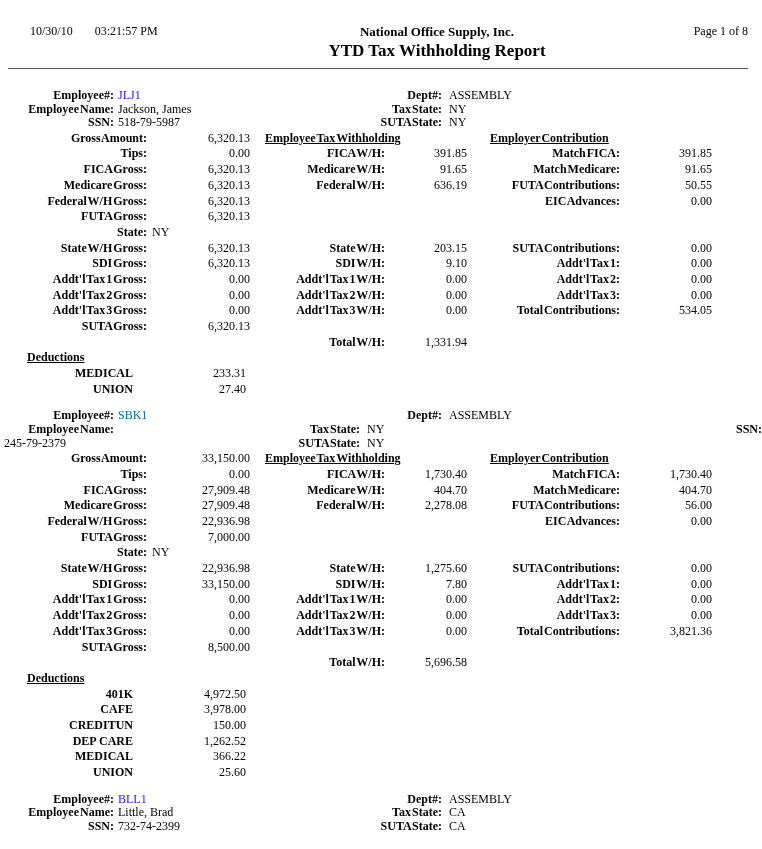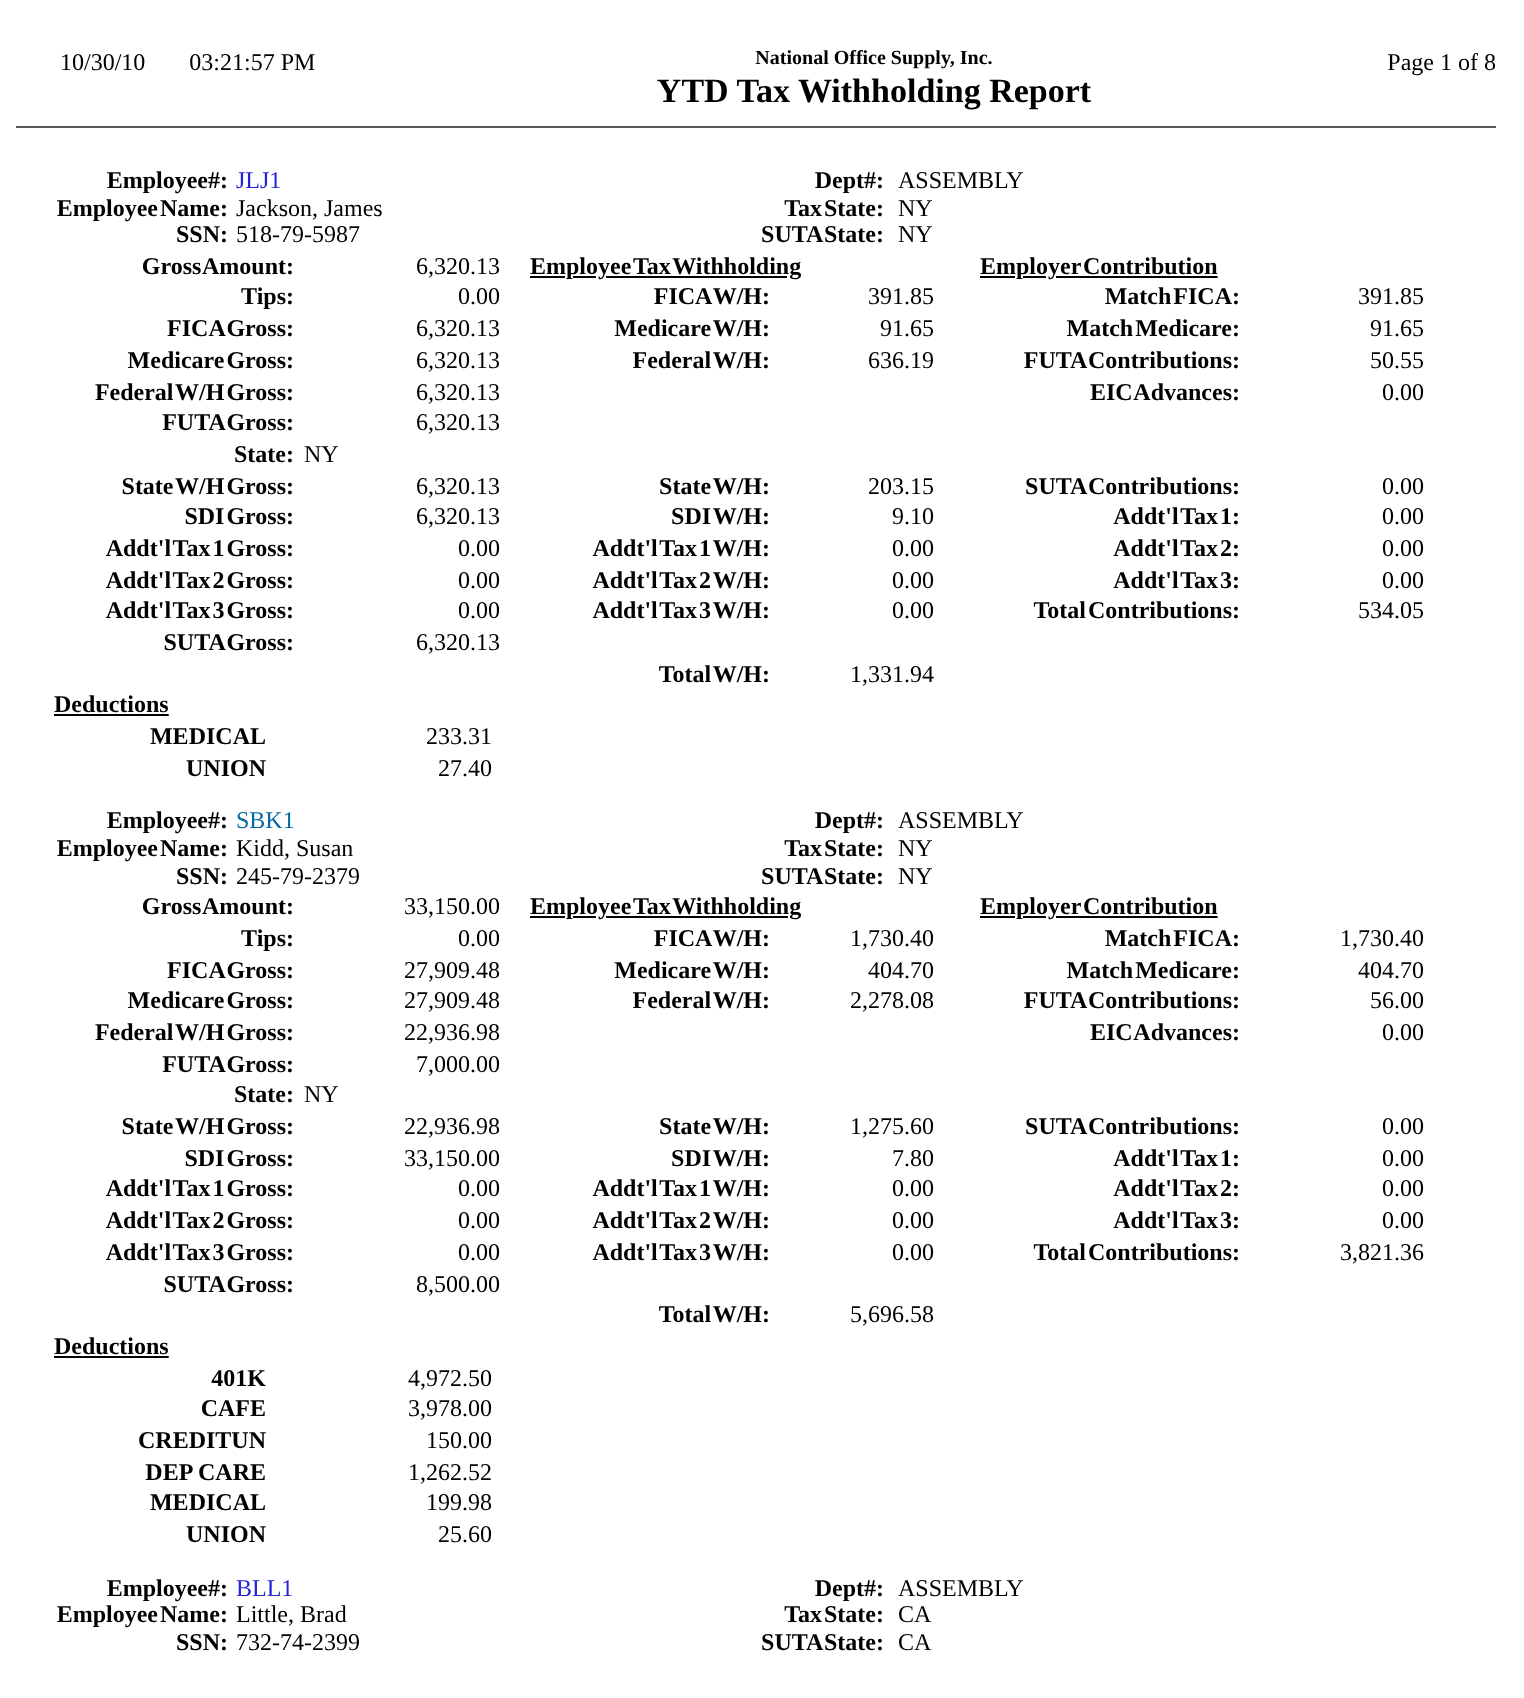--- a/index.html
+++ b/index.html
@@ -9,21 +9,21 @@
     font-family:"Liberation Serif", serif; font-size:12px; color:#000;
     padding-top:24px;
   }
   
   .report-header { display:flex; padding-left:30px; padding-right:14px; }
   .hdr-left  { width:216px; }
   .hdr-center{ flex:1; text-align:center; }
   .hdr-right { width:120px; text-align:right; }
   .hdr-line1 { height:17px; white-space:nowrap; }
   .hdr-time  { margin-left:22px; }
-  .company   { font-weight:bold; font-size:10px; }
+  .company   { font-weight:bold; font-size:13px; }
   .report-title { font-weight:bold; font-size:17px; margin-top:1px; }
   .hdr-rule  { border:none; border-top:1px solid #585858; margin:7px 14px 0 8px; }
 
   
   .emp-sections { margin-top:19px; }
   .employee-section + .employee-section { margin-top:11px; }
 
   .lbl { font-weight:bold; text-align:right; word-spacing:-2px; white-space:nowrap; }
   .val { text-align:right; white-space:nowrap; }
   .val-left { text-align:left; padding-left:5px; white-space:nowrap; }
@@ -192,21 +192,20 @@
 
   <div class="employee-section">
 
     <div class="top-grid">
       <span class="lbl">Employee#:</span>
       <span class="val-left emp-num" style="color: #0369a1;">SBK1</span>
       <span class="lbl">Dept#:</span>
       <span class="val-left dept-val">ASSEMBLY</span>
 
       <span class="lbl">Employee Name:</span>
-      <span class="val-left">Kidd, Susan</span>
       <span class="lbl">Tax State:</span>
       <span class="val-left dept-val">NY</span>
 
       <span class="lbl">SSN:</span>
       <span class="val-left">245-79-2379</span>
       <span class="lbl">SUTA State:</span>
       <span class="val-left dept-val">NY</span>
     </div>
 
     <div class="money-grid">
@@ -301,21 +300,21 @@
       <div class="ded-grid">
             <span class="ded-name">401K</span>
             <span class="ded-amount">4,972.50</span>
             <span class="ded-name">CAFE</span>
             <span class="ded-amount">3,978.00</span>
             <span class="ded-name">CREDITUN</span>
             <span class="ded-amount">150.00</span>
             <span class="ded-name">DEP CARE</span>
             <span class="ded-amount">1,262.52</span>
             <span class="ded-name">MEDICAL</span>
-            <span class="ded-amount">199.98</span>
+            <span class="ded-amount">366.22</span>
             <span class="ded-name">UNION</span>
             <span class="ded-amount">25.60</span>
           </div>
     </div>
   </div>
 
   <div class="employee-section">
 
     <div class="top-grid">
       <span class="lbl">Employee#:</span>

